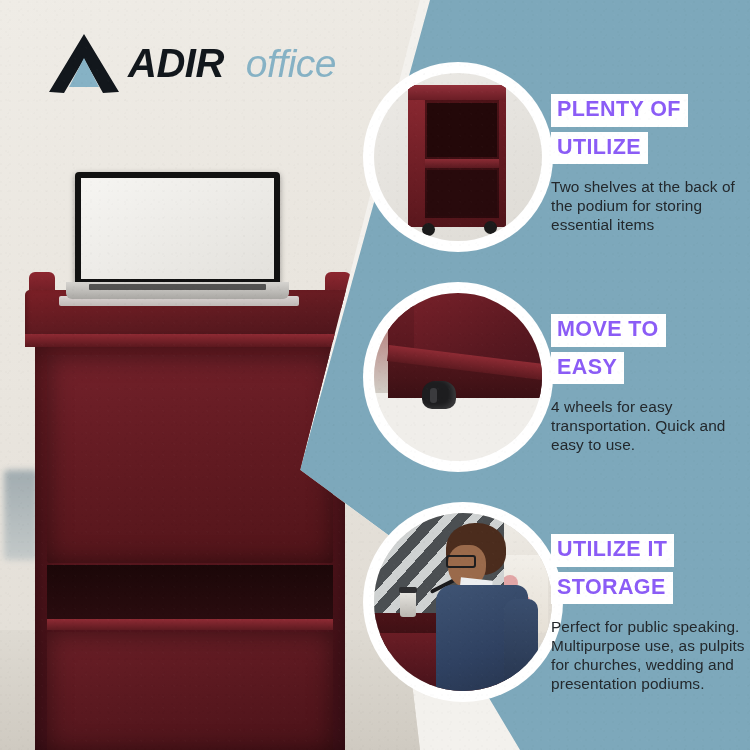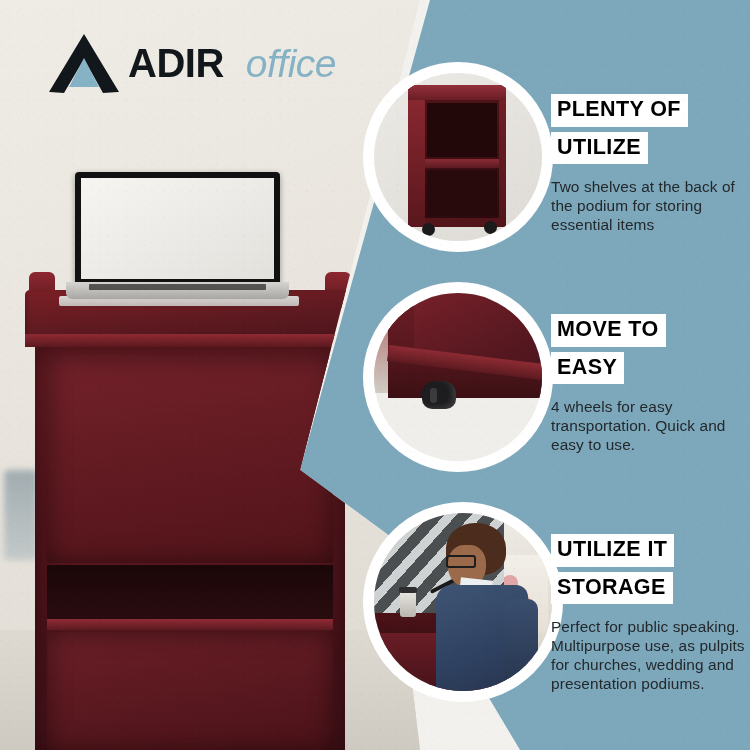--- a/index.html
+++ b/index.html
@@ -117,21 +117,21 @@
     position:absolute;left:4px;top:470px;width:34px;height:90px;
     background:linear-gradient(180deg,#8a9aa2,#b9c2c4);
     border-radius:4px;filter:blur(3px);opacity:.75;
   }
 
   
   .logo{position:absolute;left:48px;top:32px;display:flex;align-items:center;gap:8px;}
   .logo-mark{position:relative;width:72px;height:62px;flex:none;}
   .logo-word{display:flex;align-items:baseline;}
   .logo-adir{
-    font-size:40px;font-weight:bold;color:#12171c;
+    font-size:40px;font-weight:bold;font-style:italic;color:#12171c;
     letter-spacing:-.5px;line-height:1;
   }
   .logo-office{
     font-size:39px;font-style:italic;color:#86b2c5;line-height:1;letter-spacing:-.5px;margin-left:22px;
   }
 
   
   .circle{
     position:absolute;border-radius:50%;overflow:hidden;
     background:#fff;
@@ -280,21 +280,21 @@
 
   
   .callout{position:absolute;width:210px;}
   .co1{left:551px;top:94px;}
   .co2{left:551px;top:314px;}
   .co3{left:551px;top:534px;}
 
   .head-line{
     display:inline-block;
     background:#ffffff;
-    color:#000000;
+    color:#8b5cf6;
     font-weight:bold;
     font-size:21.5px;
     letter-spacing:.4px;
     line-height:1.0;
     padding:5px 7px 6px 6px;
     margin-bottom:5px;
     white-space:nowrap;
   }
   .body-text{
     margin-top:8px;

